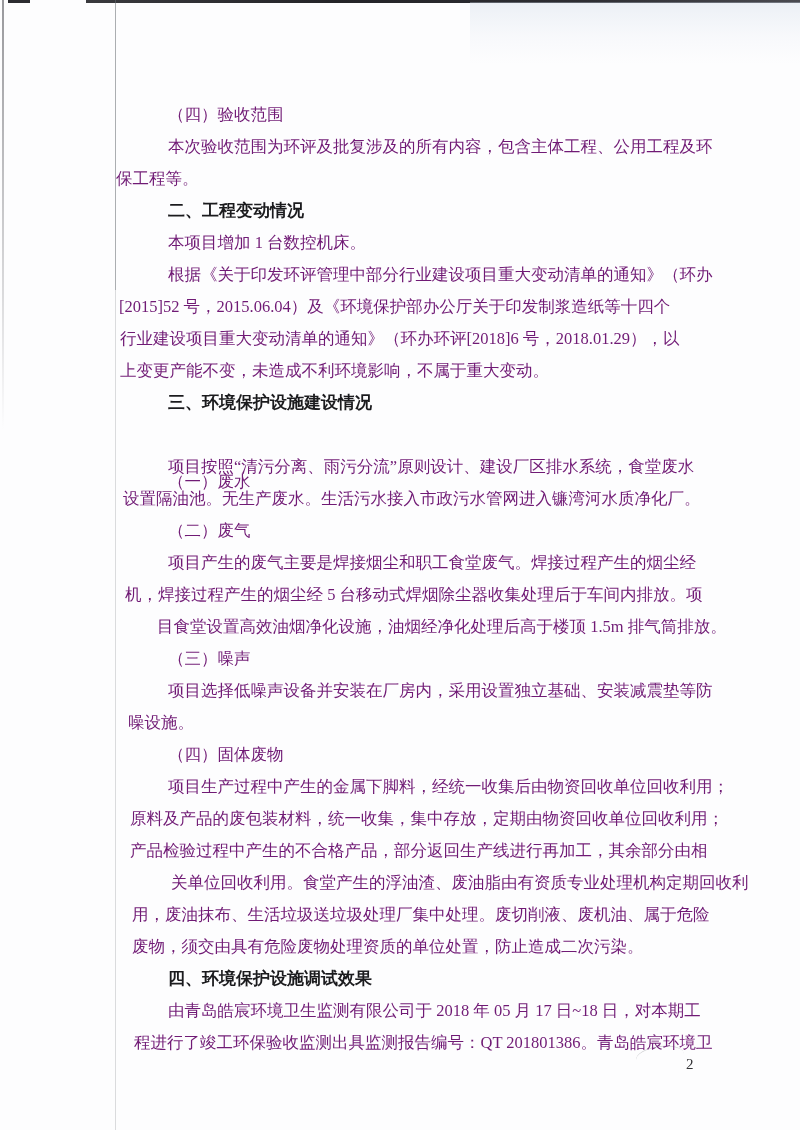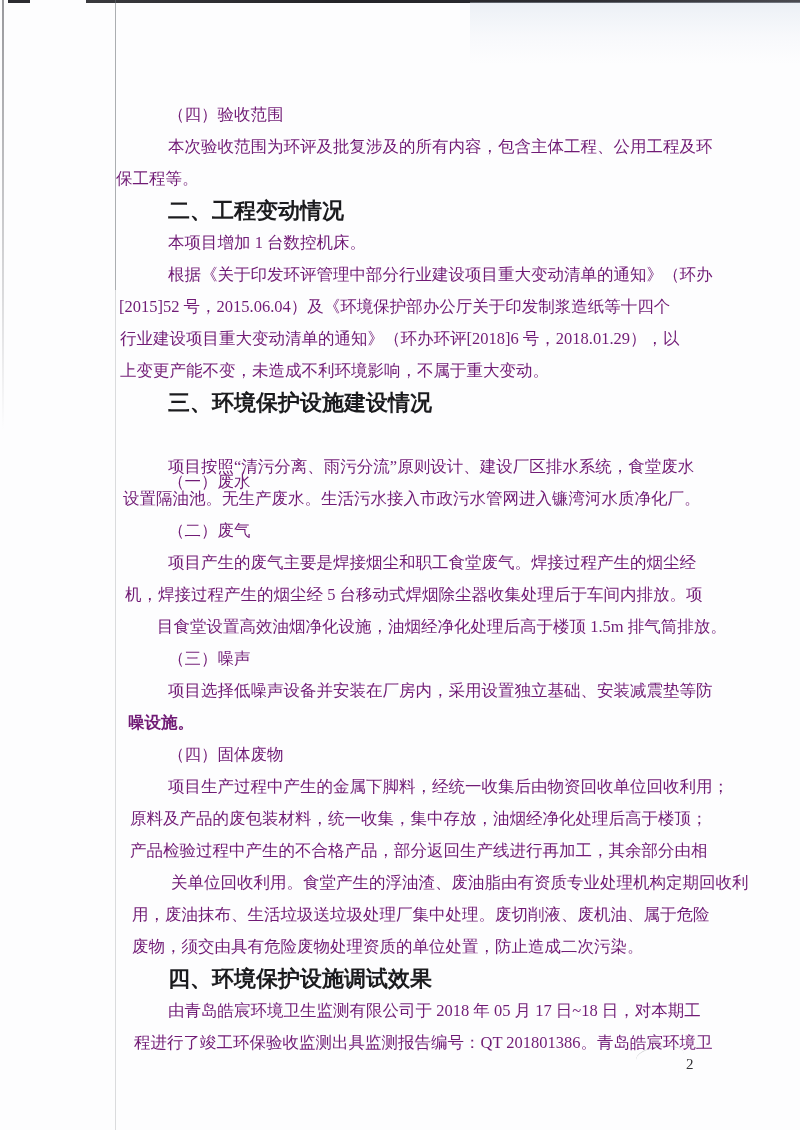--- a/index.html
+++ b/index.html
@@ -11,21 +11,21 @@
   .page{position:absolute;inset:0;}
   
   .ln{
     position:absolute;white-space:nowrap;
     font-family:"Liberation Serif","DejaVu Serif",serif;
     font-size:16.5px;line-height:24px;color:#701a75;
     letter-spacing:0px;
   }
   .ln.h{
     font-family:"Liberation Sans","DejaVu Sans",sans-serif;
-    font-weight:bold;font-size:22px;color:#1b1b1e;
+    font-weight:bold;font-size:17px;color:#1b1b1e;
   }
   
   .top-edge-bar{
     position:absolute;top:0;left:86px;right:0;height:3px;
     background:linear-gradient(to right,#3a3a3e 0%,#242428 35%,#2e2e33 70%,#4a4a50 100%);
   }
   .top-left-dash{
     position:absolute;top:0;left:8px;width:22px;height:3px;background:#2c2c30;
   }
   .top-right-smudge{
@@ -86,24 +86,24 @@
       <div class="ln h" style="left: 168px; top: 391px;">三、环境保护设施建设情况</div>
       <div class="ln" style="left: 168px; top: 430px; margin-top: 40px;">（一）废水</div>
       <div class="ln" style="left: 168px; top: 455px;">项目按照“清污分离、雨污分流”原则设计、建设厂区排水系统，食堂废水</div>
       <div class="ln" style="left: 123px; top: 487px;">设置隔油池。无生产废水。生活污水接入市政污水管网进入镰湾河水质净化厂。</div>
       <div class="ln" style="left: 168px; top: 519px;">（二）废气</div>
       <div class="ln" style="left: 168px; top: 551px;">项目产生的废气主要是焊接烟尘和职工食堂废气。焊接过程产生的烟尘经</div>
       <div class="ln" style="left: 125px; top: 583px;">机，焊接过程产生的烟尘经 5 台移动式焊烟除尘器收集处理后于车间内排放。项</div>
       <div class="ln" style="left: 126px; top: 615px; margin-left: 31px;">目食堂设置高效油烟净化设施，油烟经净化处理后高于楼顶 1.5m 排气筒排放。</div>
       <div class="ln" style="left: 168px; top: 647px;">（三）噪声</div>
       <div class="ln" style="left: 168px; top: 679px;">项目选择低噪声设备并安装在厂房内，采用设置独立基础、安装减震垫等防</div>
-      <div class="ln" style="left: 128px; top: 711px; font-weight: bold;">噪设施。</div>
+      <div class="ln" style="left: 128px; top: 711px;">噪设施。</div>
       <div class="ln" style="left: 168px; top: 743px;">（四）固体废物</div>
       <div class="ln" style="left: 168px; top: 775px;">项目生产过程中产生的金属下脚料，经统一收集后由物资回收单位回收利用；</div>
-      <div class="ln" style="left: 130px; top: 807px;">原料及产品的废包装材料，统一收集，集中存放，油烟经净化处理后高于楼顶；</div>
+      <div class="ln" style="left: 130px; top: 807px;">原料及产品的废包装材料，统一收集，集中存放，定期由物资回收单位回收利用；</div>
       <div class="ln" style="left: 130px; top: 839px;">产品检验过程中产生的不合格产品，部分返回生产线进行再加工，其余部分由相</div>
       <div class="ln" style="left: 131px; top: 871px; margin-left: 40px;">关单位回收利用。食堂产生的浮油渣、废油脂由有资质专业处理机构定期回收利</div>
       <div class="ln" style="left: 132px; top: 903px;">用，废油抹布、生活垃圾送垃圾处理厂集中处理。废切削液、废机油、属于危险</div>
       <div class="ln" style="left: 132px; top: 935px;">废物，须交由具有危险废物处理资质的单位处置，防止造成二次污染。</div>
       <div class="ln h" style="left: 168px; top: 967px;">四、环境保护设施调试效果</div>
       <div class="ln" style="left: 168px; top: 999px;">由青岛皓宸环境卫生监测有限公司于 2018 年 05 月 17 日~18 日，对本期工</div>
       <div class="ln" style="left: 134px; top: 1031px;">程进行了竣工环保验收监测出具监测报告编号：QT 201801386。青岛皓宸环境卫</div>
     </div>
 
   <div class="page-number">2</div>

